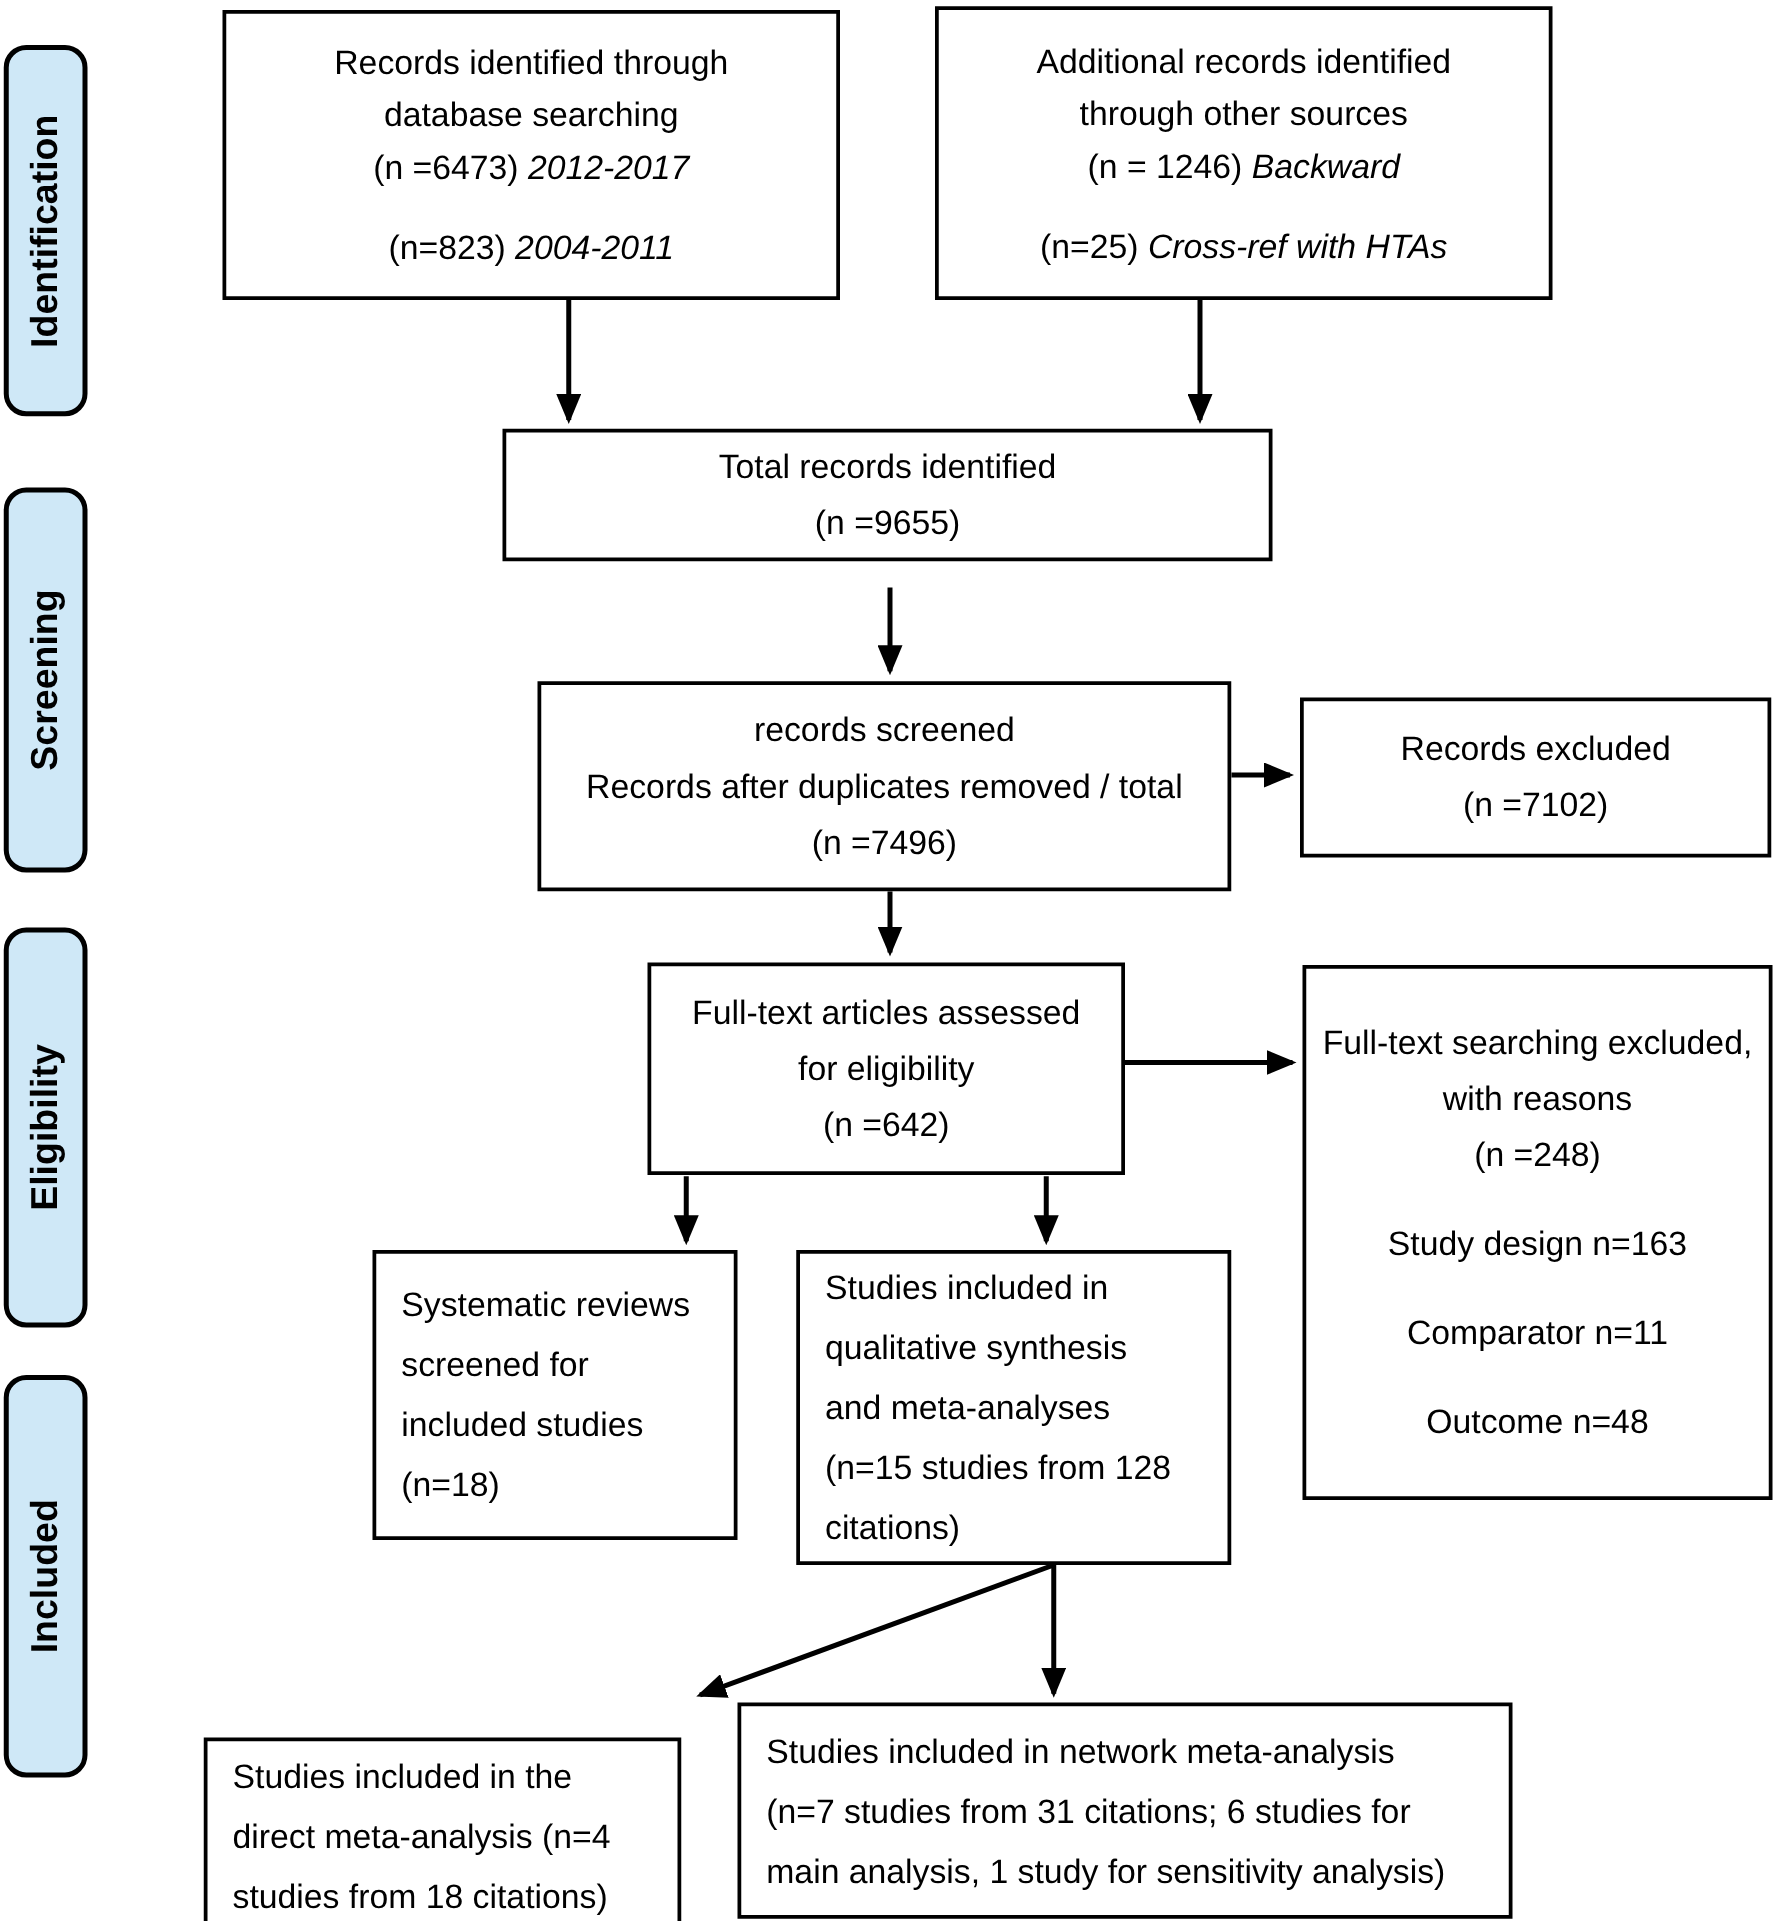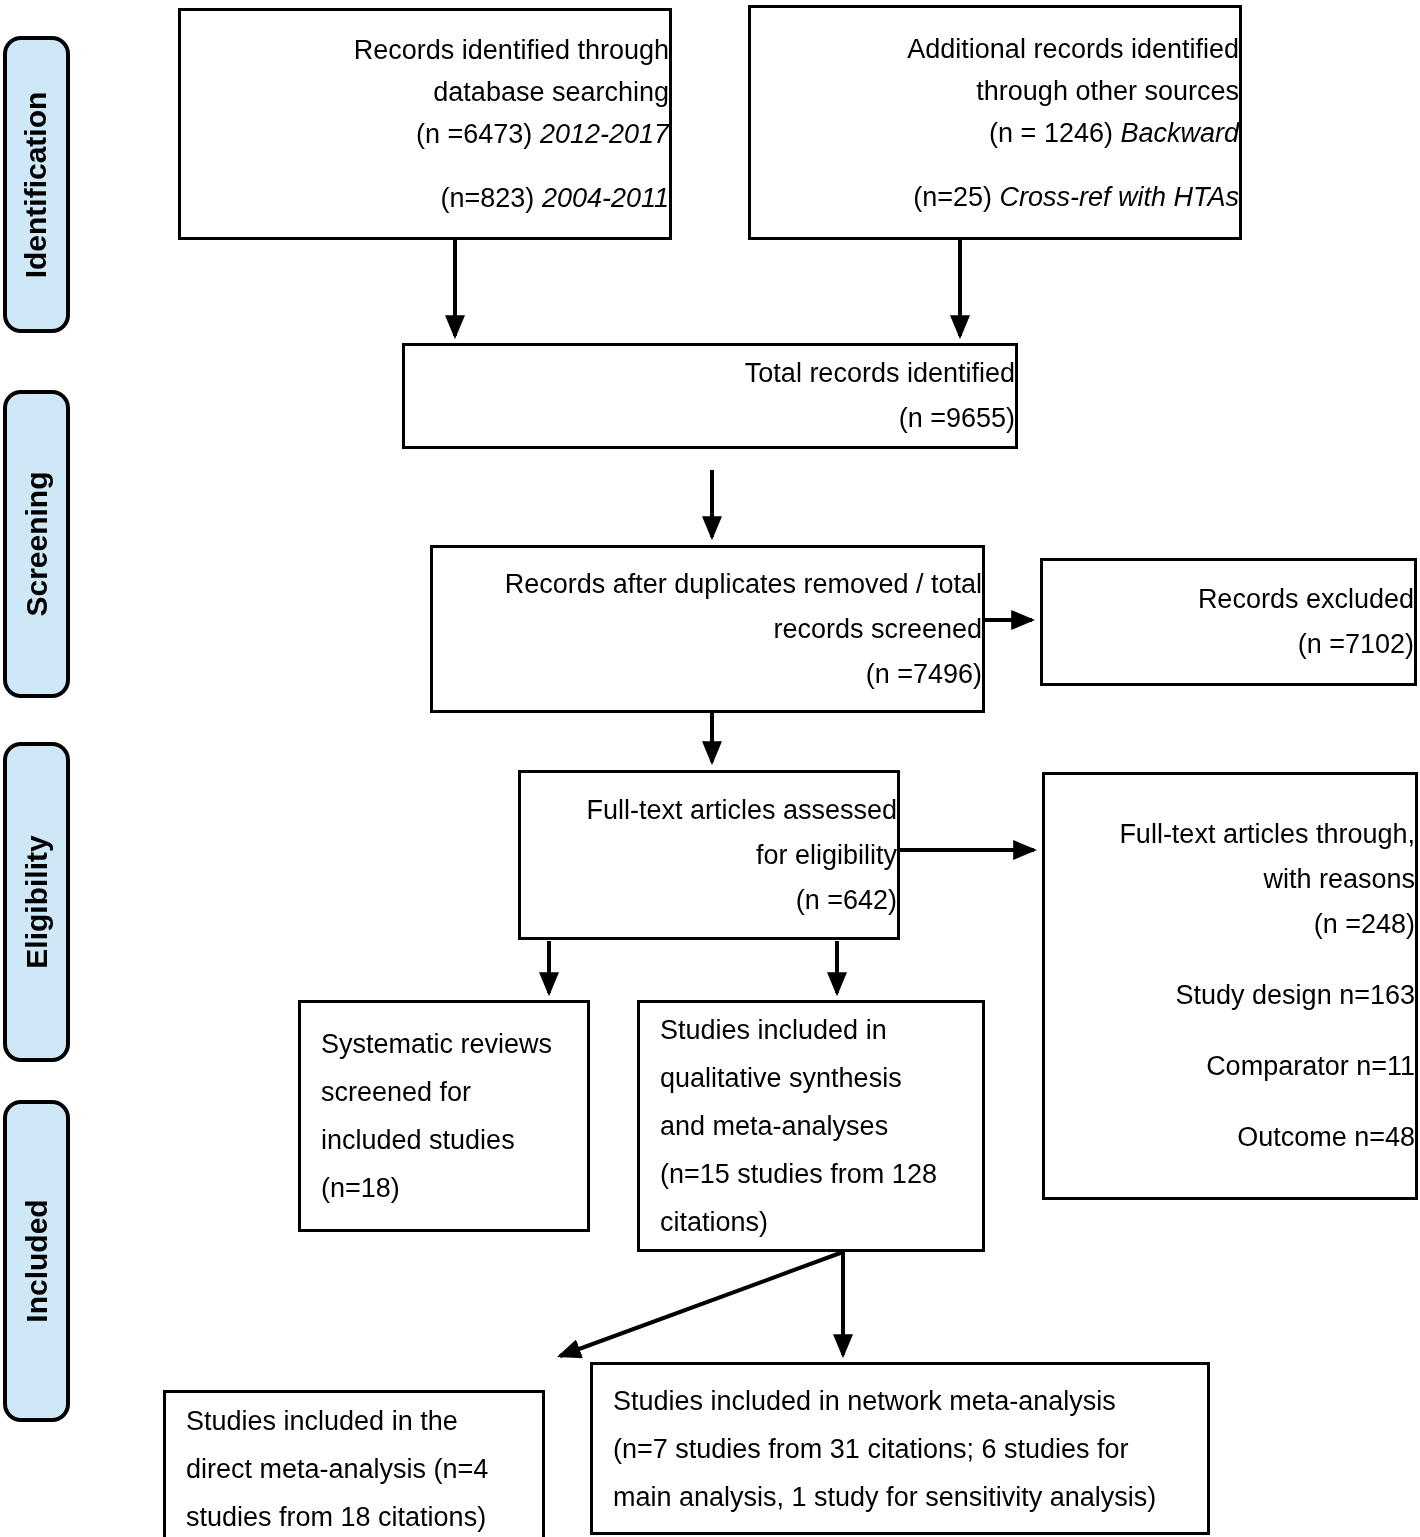--- a/index.html
+++ b/index.html
@@ -30,21 +30,21 @@
   
   .box{
     position:absolute;
     background:#ffffff;
     border:3px solid #000;
     box-sizing:border-box;
     display:flex;flex-direction:column;justify-content:center;
     font-size:27px;
     line-height:45px;
   }
-  .box.center{align-items:flex-end;text-align:center;}
+  .box.center{align-items:center;text-align:center;}
   .box.left{align-items:flex-start;text-align:center;padding:0 20px;}
   .box.left .ln{line-height:48px;white-space:nowrap;}
   .box.tight .ln{line-height:42px;}
   .ln{min-height:1em;}
   .gap-sm{height:22px;}
   .gap-md{height:26px;}
   em{font-style:italic;font-weight:normal;margin-top:16px;}
   svg.arrows{position:absolute;left:0;top:0;pointer-events:none;}
 </style>
 </head>
@@ -98,38 +98,38 @@
     <div class="gap-sm"></div>
     <div class="ln"><span>(n=25) </span><em>Cross-ref with HTAs</em></div>
   </div>
 
   <div class="box center" style="left:402px;top:343px;width:616px;height:106px;">
     <div class="ln"><span>Total records identified</span></div>
     <div class="ln"><span>(n =9655)</span></div>
   </div>
 
   <div class="box center" style="left:430px;top:545px;width:555px;height:168px;">
+    <div class="ln"><span>records screened</span></div>
     <div class="ln"><span>Records after duplicates removed / total</span></div>
-    <div class="ln"><span>records screened</span></div>
     <div class="ln"><span>(n =7496)</span></div>
   </div>
 
   <div class="box center" style="left:1040px;top:558px;width:377px;height:128px;">
     <div class="ln"><span>Records excluded</span></div>
     <div class="ln"><span>(n =7102)</span></div>
   </div>
 
   <div class="box center" style="left:518px;top:770px;width:382px;height:170px;">
     <div class="ln"><span>Full-text articles assessed</span></div>
     <div class="ln"><span>for eligibility</span></div>
     <div class="ln"><span>(n =642)</span></div>
   </div>
 
   <div class="box center" style="left:1042px;top:772px;width:376px;height:428px;">
-    <div class="ln"><span>Full-text articles through,</span></div>
+    <div class="ln"><span>Full-text searching excluded,</span></div>
     <div class="ln"><span>with reasons</span></div>
     <div class="ln"><span>(n =248)</span></div>
     <div class="gap-md"></div>
     <div class="ln"><span>Study design n=163</span></div>
     <div class="gap-md"></div>
     <div class="ln"><span>Comparator n=11</span></div>
     <div class="gap-md"></div>
     <div class="ln"><span>Outcome n=48</span></div>
   </div>
 

